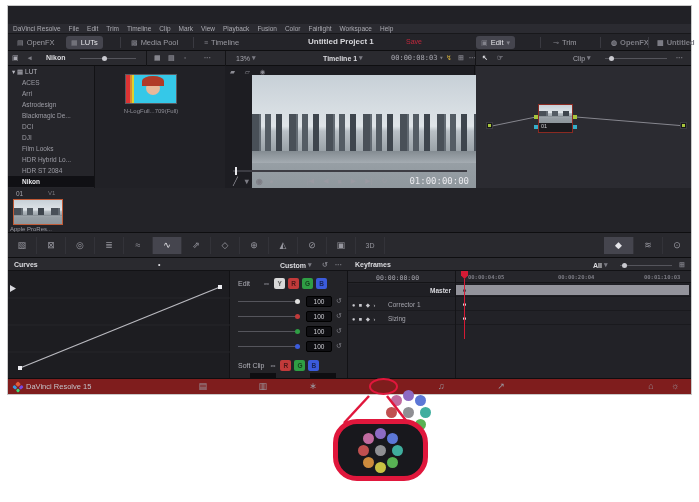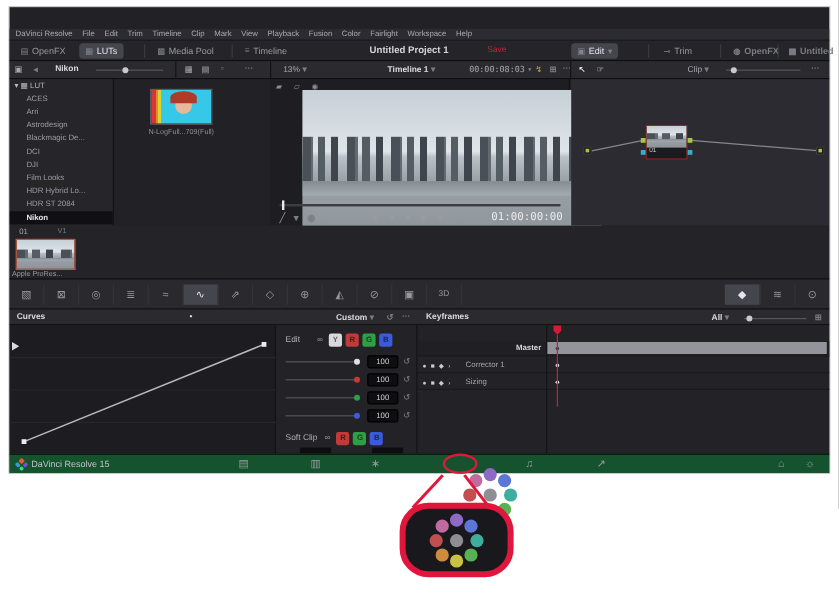--- a/index.html
+++ b/index.html
@@ -96,21 +96,21 @@
   .kf-ruler { position:absolute; left:0; top:0; width:343px; height:12px; background:#26262b; border-bottom:1px solid #141417; }
   .kf-leftcol { position:absolute; left:0; top:0; width:108px; height:107px; border-right:1px solid #141417; }
   .kf-row { position:absolute; left:0; width:343px; height:13px; border-bottom:1px solid #1a1a1e; }
   .kf-bar { position:absolute; left:108px; top:1px; right:2px; height:10px; background:#93939b; }
   .kf-dot { position:absolute; width:3px; height:3px; border-radius:50%; background:#e4e4e8; top:5px; }
   .kf-icons { letter-spacing:1px; font-size:5.5px; color:#c9c9cf; }
   .playhead { position:absolute; left:113px; top:0; width:7px; height:8px; background:#d41b35; clip-path:polygon(0 0,100% 0,100% 55%,50% 100%,0 55%); }
   .playline { position:absolute; left:116px; top:8px; width:1px; height:60px; background:#d41b35; }
 
   
-  .bottombar { position:absolute; left:0; top:372px; width:100%; height:16px; background:#14532d; border-top:1px solid #0e0e10; }
+  .bottombar { position:absolute; left:0; top:372px; width:100%; height:16px; background:#7f1d1d; border-top:1px solid #0e0e10; }
   .brand { position:absolute; left:6px; top:3px; display:flex; gap:4px; align-items:center; font-size:7.5px; color:#c3c3c9; }
   .drlogo { width:8px; height:8px; position:relative; transform:rotate(45deg); }
   .drlogo i { position:absolute; width:3.5px; height:3.5px; border-radius:1px; }
   .page-ic { position:absolute; top:2px; width:14px; text-align:center; font-size:9px; color:#9a9aa2; }
   .redring { position:absolute; left:361px; top:-1px; width:29px; height:17px; border:2px solid #e0173c; border-radius:50%; }
 
   
   .cicon { position:relative; width:64px; height:64px; }
   .cicon .dot { position:absolute; left:26.5px; top:26.5px; width:11px; height:11px; border-radius:50%; }
   .d0{transform:translate(0,-17px)} .d1{transform:translate(12px,-12px)} .d2{transform:translate(17px,0)}
@@ -418,20 +418,26 @@
         <span style="margin-left:6px" class="dim">∞</span>
         <span class="chbtn" style="margin-left: 5px; background: rgb(193, 58, 58);">R</span>
         <span class="chbtn" style="margin-left: 3px; background: rgb(47, 158, 68);">G</span>
         <span class="chbtn" style="margin-left: 3px; background: rgb(59, 91, 219);">B</span>
       </div>
       <div style="position:absolute;left:20px;top:102px;width:26px;height:5px;background:#0e0e11"></div>
       <div style="position:absolute;left:80px;top:102px;width:26px;height:5px;background:#0e0e11"></div>
     </div>
 
     <div class="kfpanel">
+      <div class="kf-ruler">
+        <span class="mono" style="position:absolute;left:28px;top:3px">00:00:00:00</span>
+        <span class="mono dim" style="position:absolute;left:120px;top:3px;font-size:5.5px">00:00:04:05</span>
+        <span class="mono dim" style="position:absolute;left:210px;top:3px;font-size:5.5px">00:00:20:04</span>
+        <span class="mono dim" style="position:absolute;left:296px;top:3px;font-size:5.5px">00:01:10:03</span>
+      </div>
       <div class="kf-row" style="top:13px;background:#1f1f24">
         <span style="position:absolute;right:240px;top:3px;color:#d9d9de;font-weight:bold">Master</span>
         <span class="kf-bar"></span>
         <span class="kf-dot" style="left:115px;background:#3a3a40"></span>
       </div>
       <div class="kf-row" style="top:27px">
         <span class="kf-icons" style="position:absolute;left:4px;top:4px">
           <span>●</span>
           <span>■</span>
           <span>◆</span>

